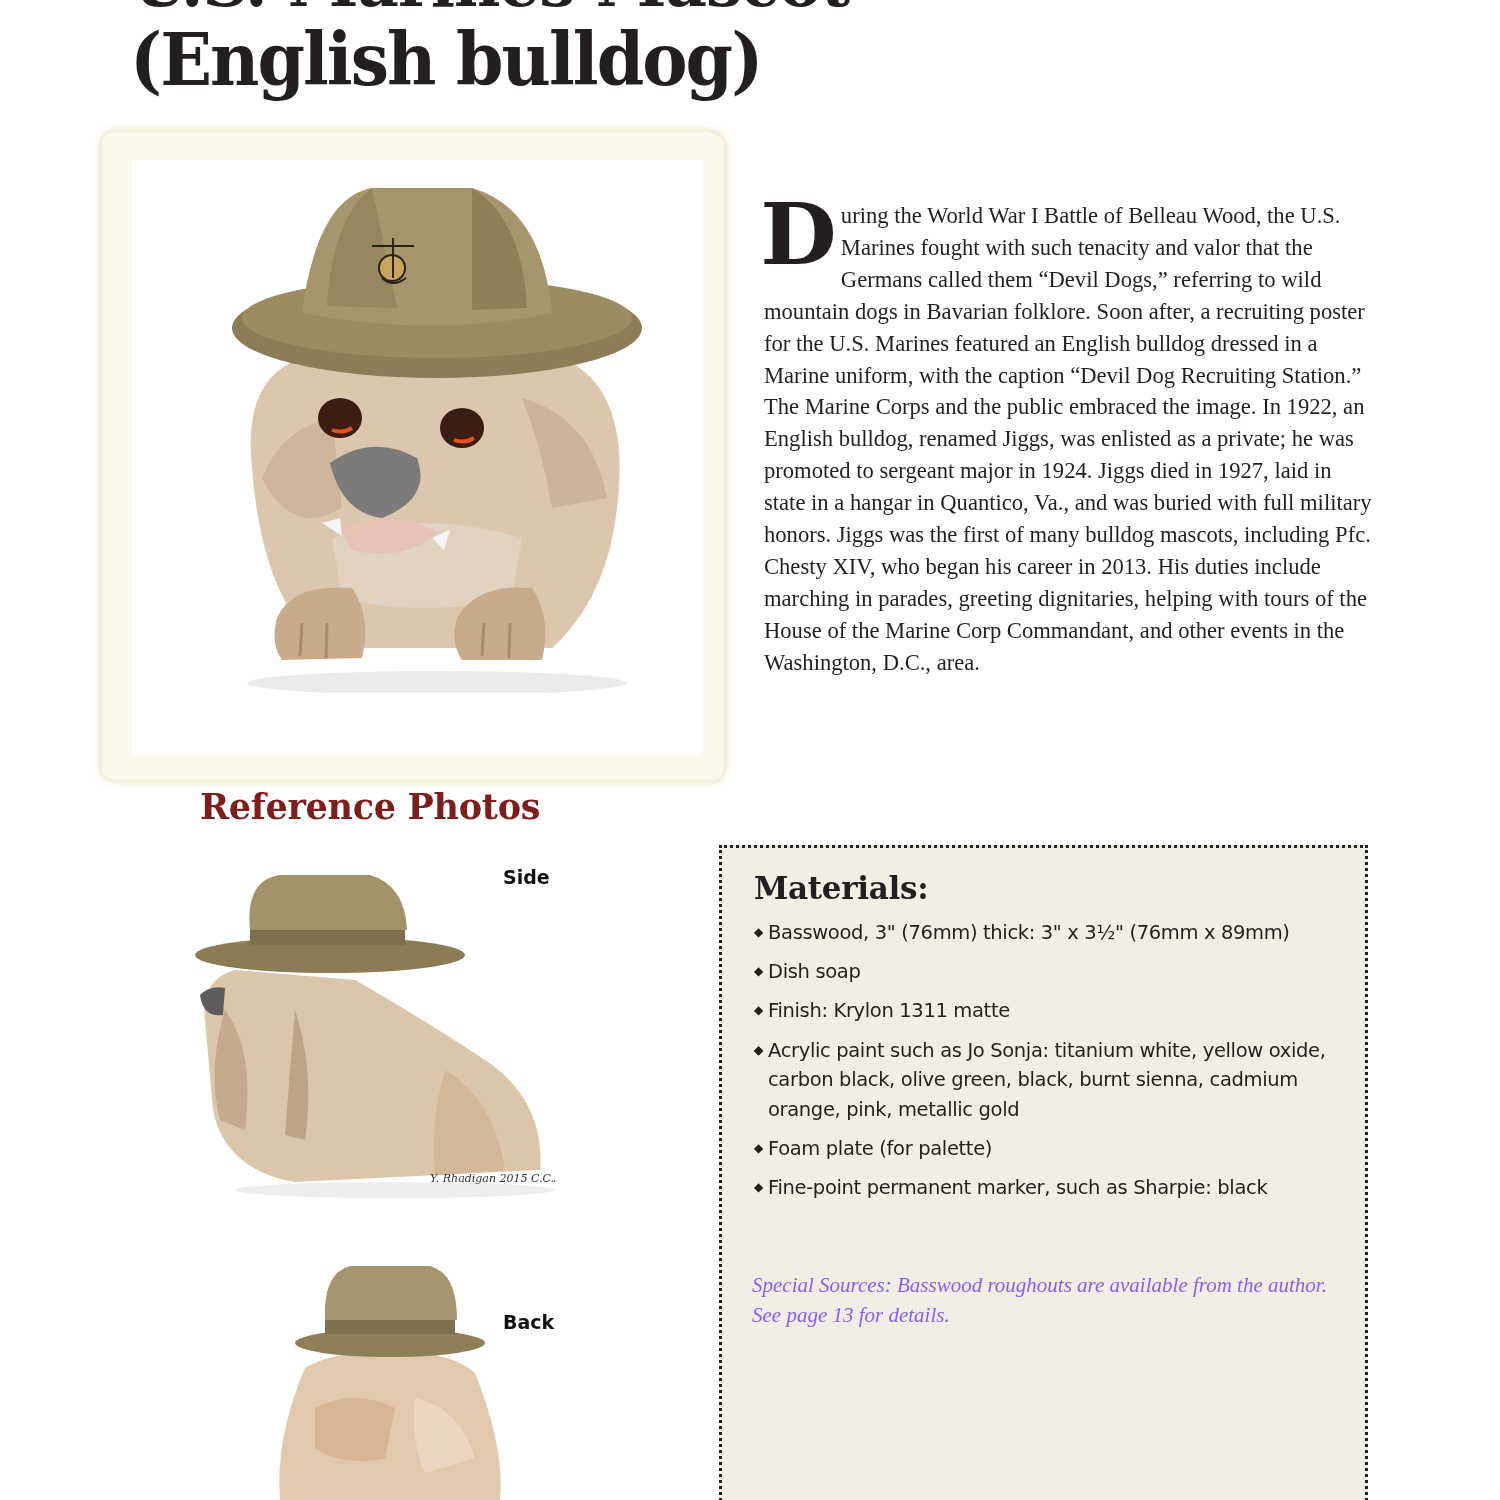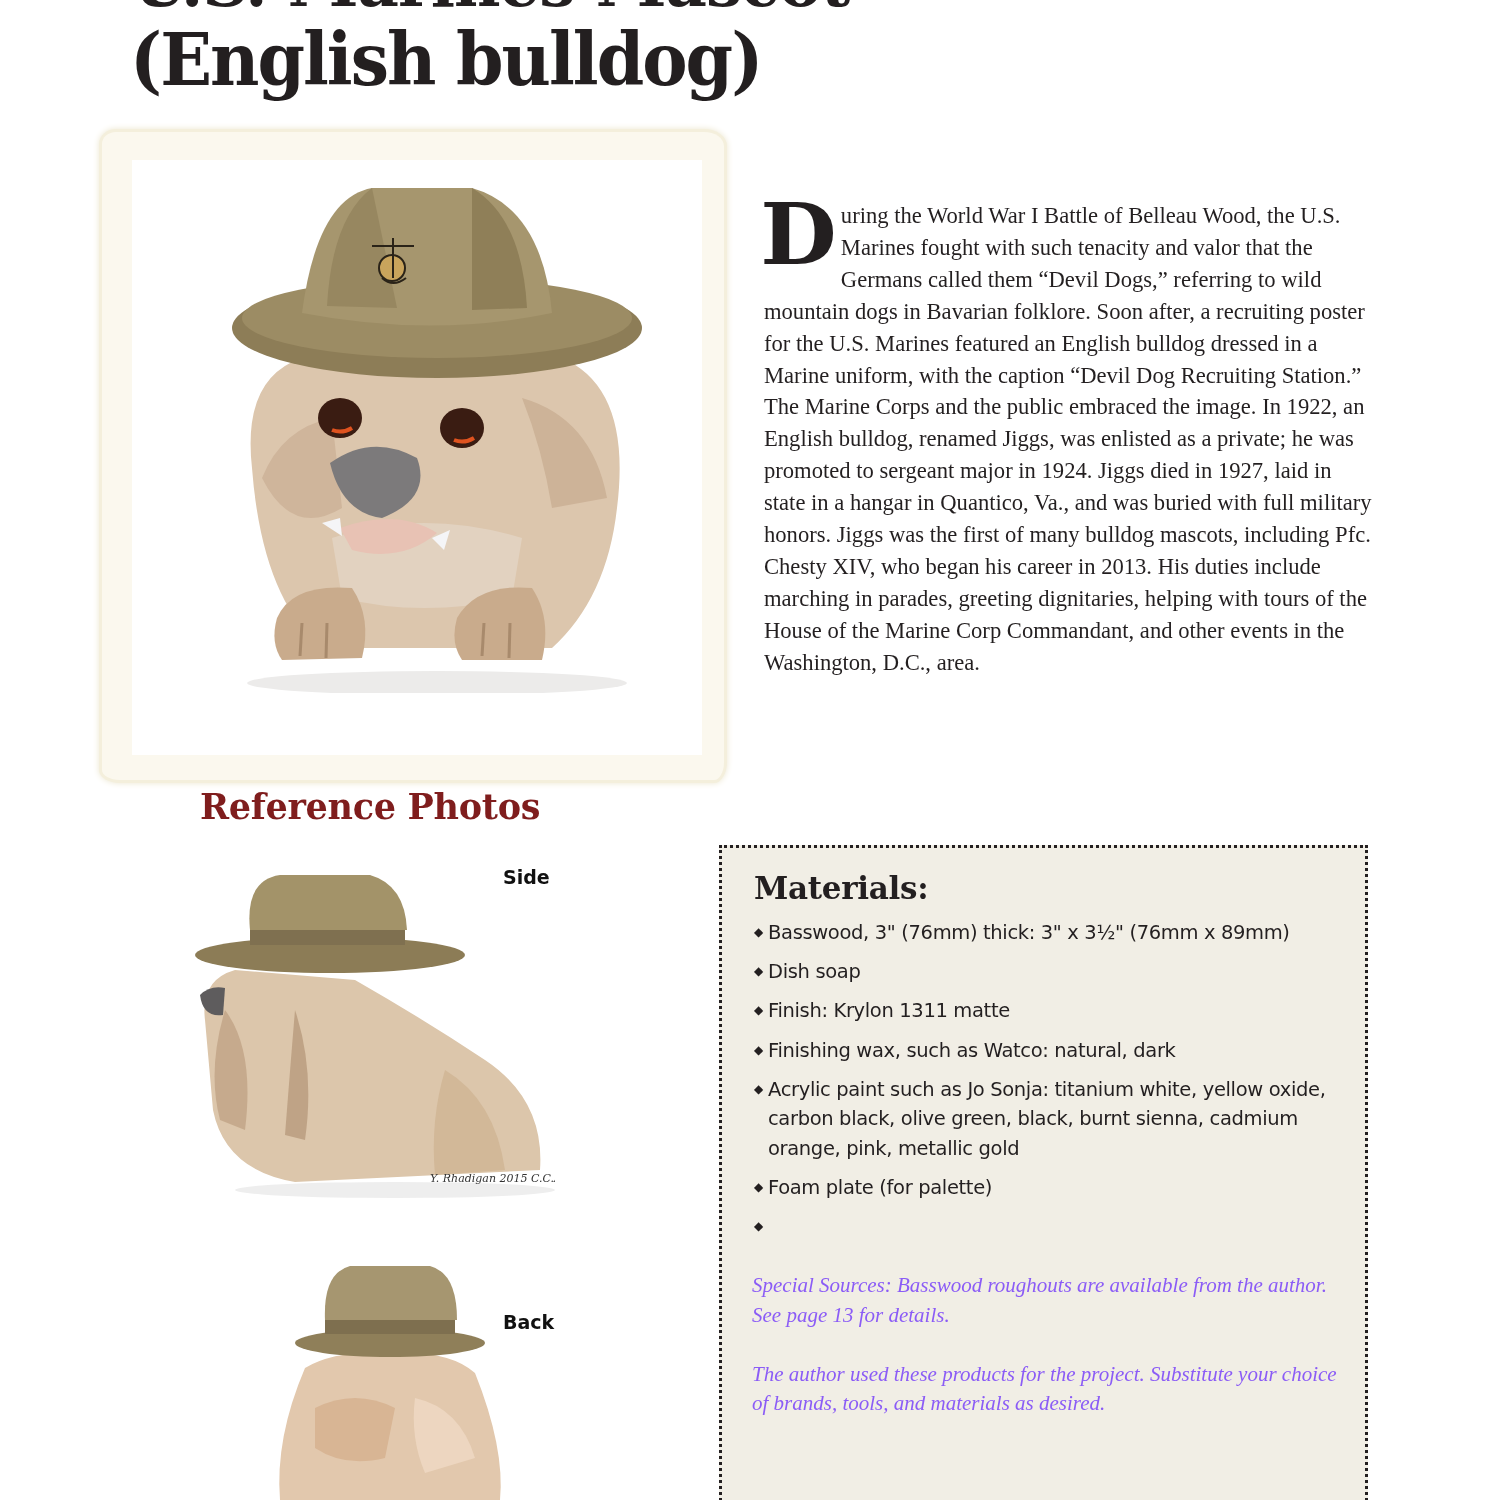--- a/index.html
+++ b/index.html
@@ -167,22 +167,21 @@
   <rect x="50" y="58" width="130" height="18" fill="#7e6f4f"></rect>
   <path d="M50 62 Q48 15 75 8 L155 8 Q182 15 182 62 Z" fill="#a69670"></path>
 </svg>
 
 <div class="materials">
   <h3 class="materials-title">Materials:</h3>
   <ul class="mat-list">
     <li class="mat-item"><span class="bullet">◆</span><span>Basswood, 3" (76mm) thick: 3" x 3½" (76mm x 89mm)</span></li>
     <li class="mat-item"><span class="bullet">◆</span><span>Dish soap</span></li>
     <li class="mat-item"><span class="bullet">◆</span><span>Finish: Krylon 1311 matte</span></li>
-    <li class="mat-item"><span class="bullet">◆</span><span>Finishing wax, such as Watco: natural, dark</span></li>
+    <li class="mat-item"><span class="bullet">◆</span></li>
     <li class="mat-item"><span class="bullet">◆</span><span>Acrylic paint such as Jo Sonja: titanium white, yellow oxide, carbon black, olive green, black, burnt sienna, cadmium orange, pink, metallic gold</span></li>
     <li class="mat-item"><span class="bullet">◆</span><span>Foam plate (for palette)</span></li>
-    <li class="mat-item"><span class="bullet">◆</span></li>
+    <li class="mat-item"><span class="bullet">◆</span><span>Fine-point permanent marker, such as Sharpie: black</span></li>
   </ul>
   <div class="mat-notes">
     <p class="mat-note">Special Sources: Basswood roughouts are available from the author. See page 13 for details.</p>
-    <p class="mat-note">The author used these products for the project. Substitute your choice of brands, tools, and materials as desired.</p>
   </div>
 </div>
 
 </body></html>

